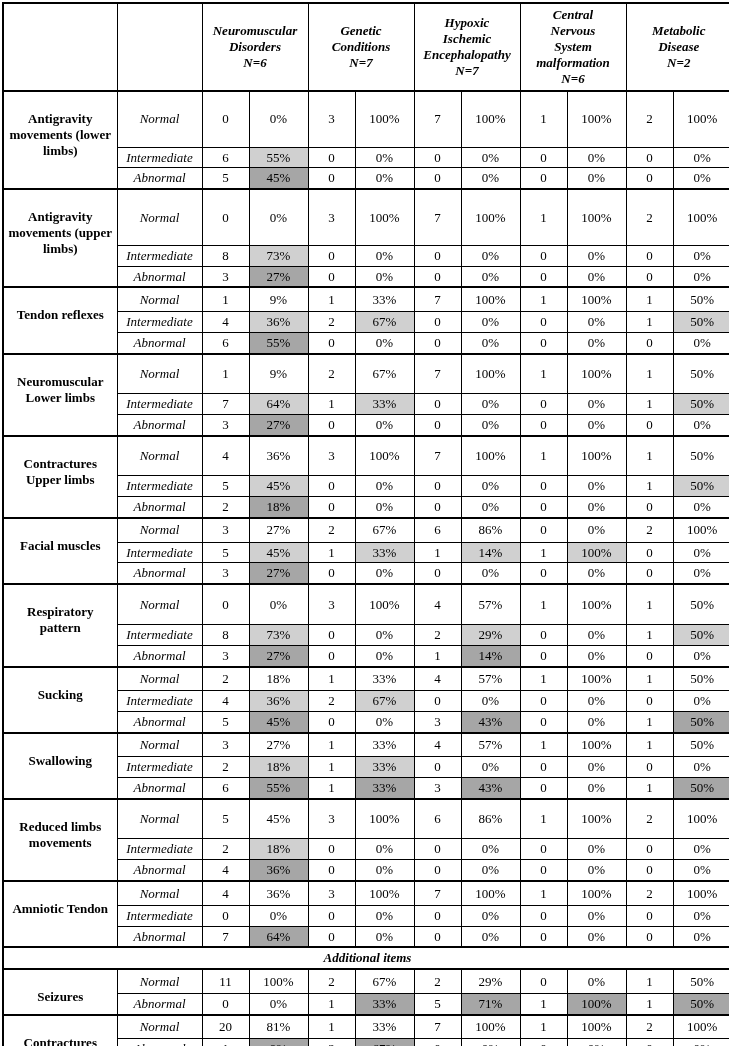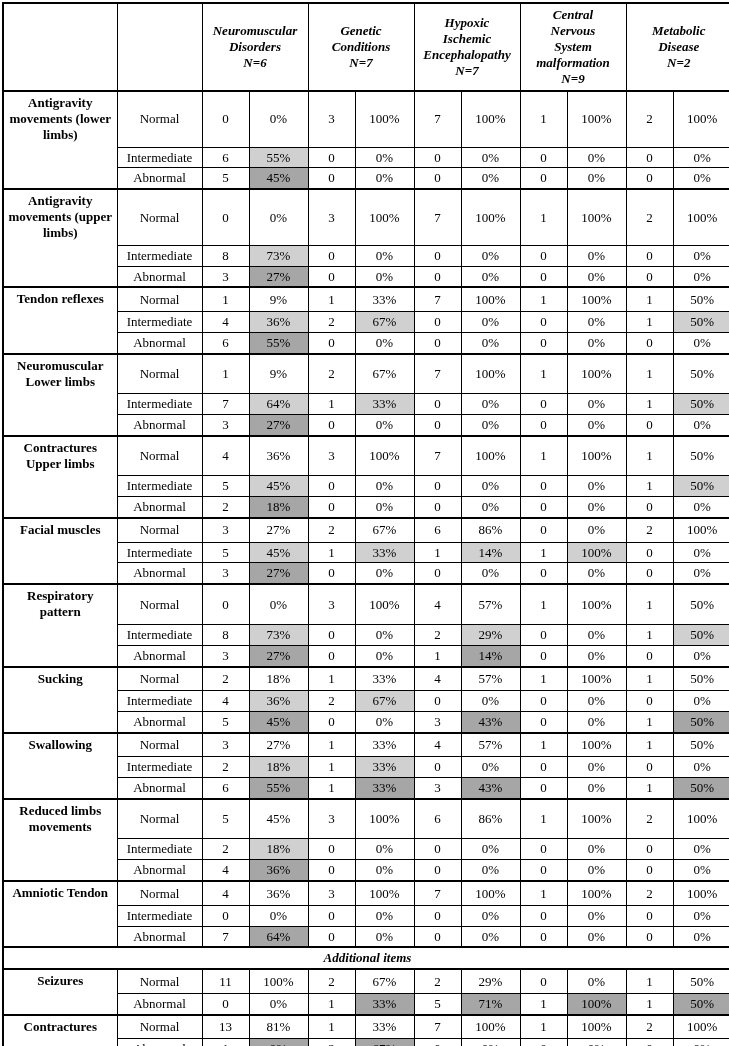--- a/index.html
+++ b/index.html
@@ -28,23 +28,23 @@
     font-weight: bold;
     font-style: italic;
     border-bottom: 2px solid #000;
     white-space: pre-line;
     height: 88px;
     vertical-align: middle;
   }
   td.item {
     font-weight: bold;
     vertical-align: top;
-    padding-top: 3px;
+    padding-top: 19px;
   }
-  td.cat { }
+  td.cat { font-style: italic; }
   tr.group-start td { border-top: 2px solid #000; }
   tr.divider td {
     font-weight: bold;
     font-style: italic;
     border-top: 2px solid #000;
     border-bottom: 2px solid #000;
   }
   td.shade-i { background: var(--shade-int, #d0d0d0); }
   td.shade-a { background: var(--shade-abn, #a6a6a6); }
 </style>
@@ -79,21 +79,21 @@
 Conditions
 N=7</th>
           <th colspan="2">Hypoxic
 Ischemic
 Encephalopathy
 N=7</th>
           <th colspan="2">Central
 Nervous
 System
 malformation
-N=9</th>
+N=6</th>
           <th colspan="2">Metabolic
 Disease
 N=2</th>
         </tr>
     </thead>
     <tbody>
 
     <tr class="group-start" style="height: 56px;">
           <td class="item" rowspan="3">
             <div class="lbl">Antigravity movements (lower limbs)</div>
@@ -586,21 +586,21 @@
           <td>1</td>
           <td class="shade-a">100%</td>
           <td>1</td>
           <td class="shade-a">50%</td>
         </tr>
         <tr class="group-start" style="height: 24px;">
           <td class="item" rowspan="2">
             <div class="lbl">Contractures</div>
           </td>
           <td class="cat">Normal</td>
-          <td>13</td>
+          <td>20</td>
           <td>81%</td>
           <td>1</td>
           <td>33%</td>
           <td>7</td>
           <td>100%</td>
           <td>1</td>
           <td>100%</td>
           <td>2</td>
           <td>100%</td>
         </tr>

